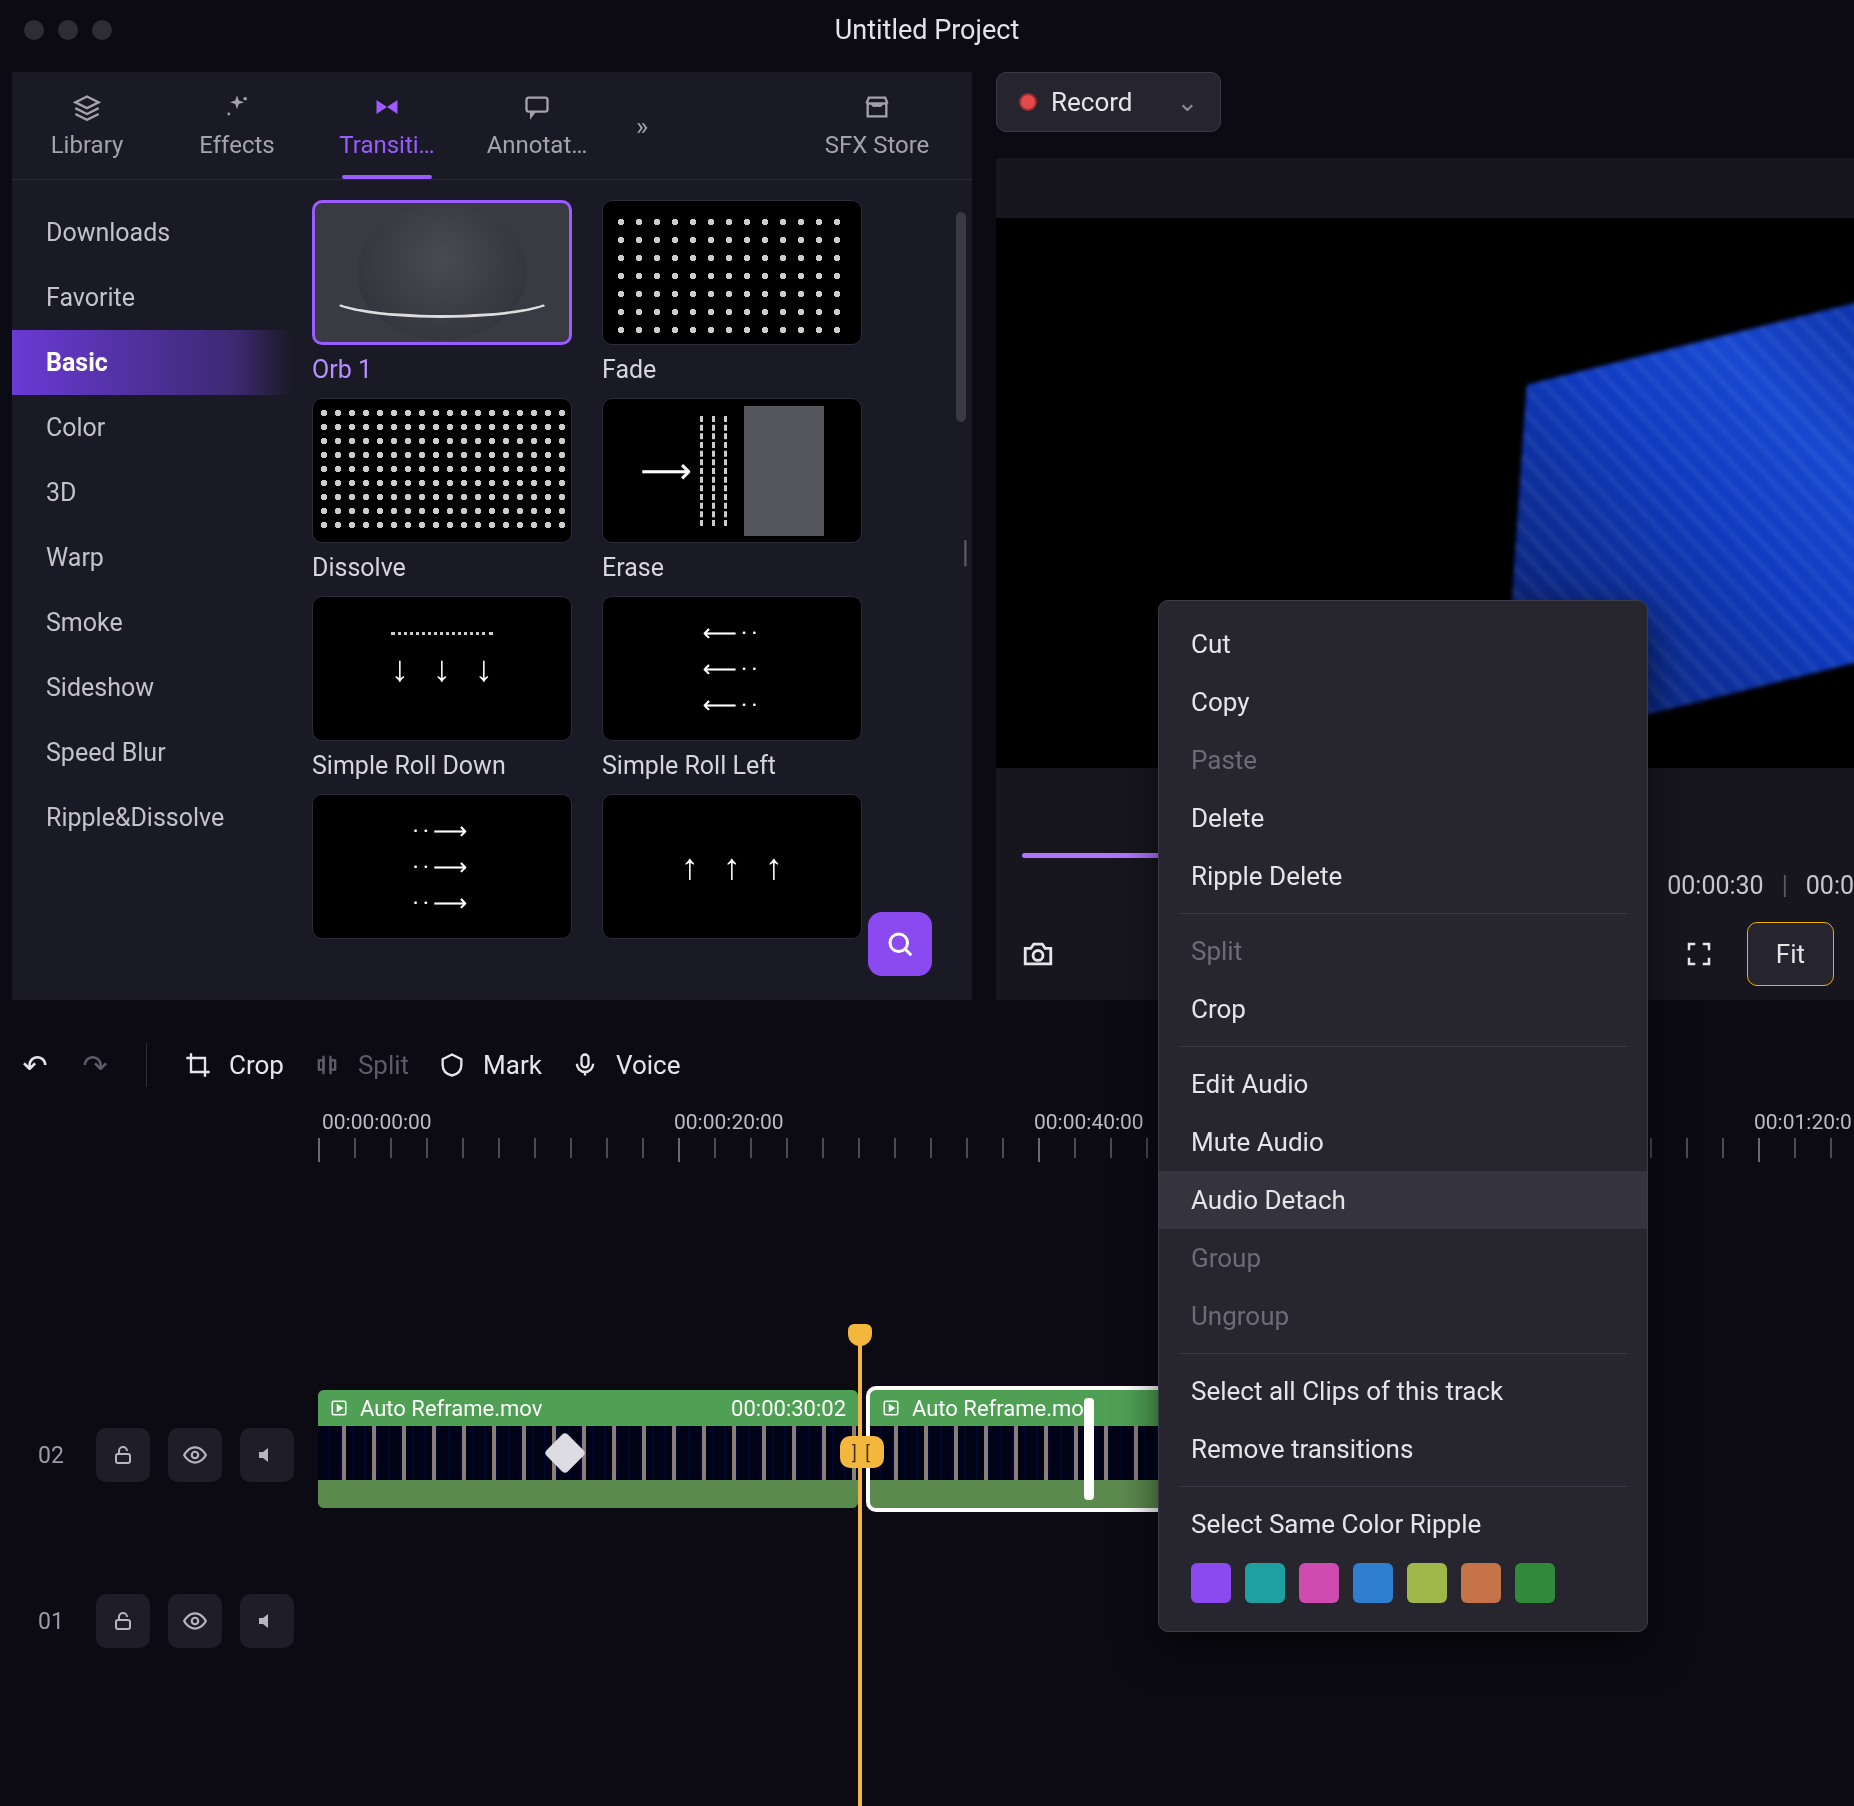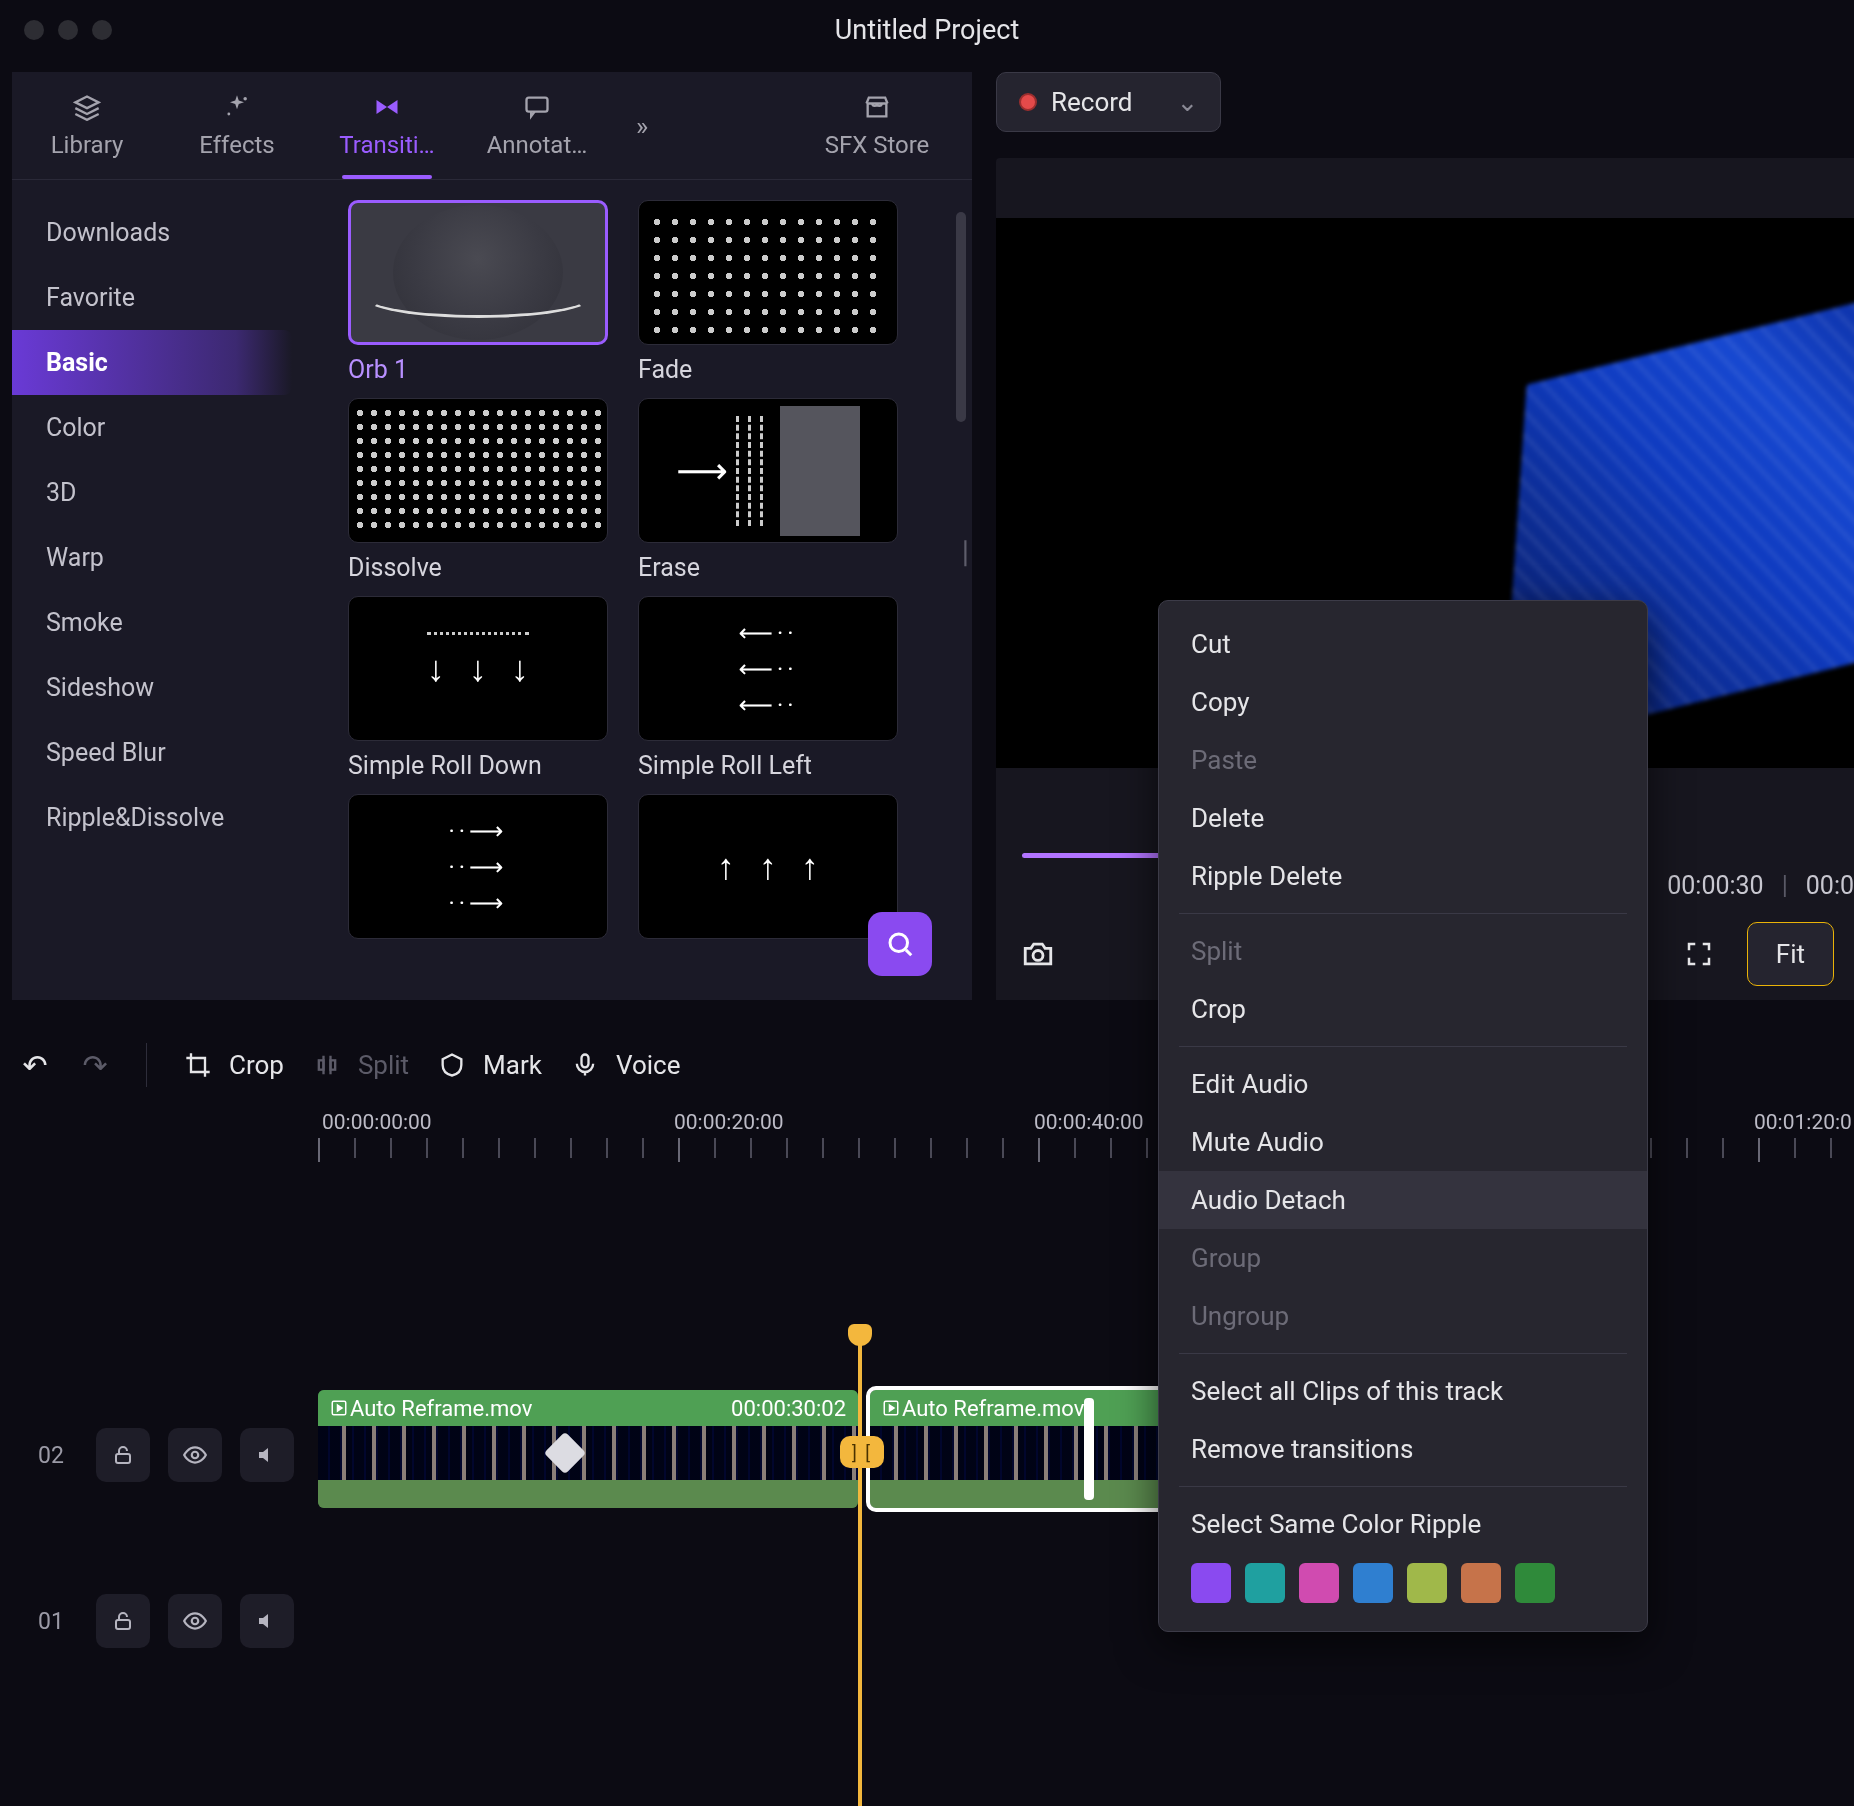--- a/index.html
+++ b/index.html
@@ -118,21 +118,20 @@
   .grid-area {
     flex: 1;
     overflow-y: auto;
     padding: 20px 30px 20px 20px;
     position: relative;
   }
   .thumb-grid {
     display: grid;
     grid-template-columns: repeat(2, 260px);
     gap: 14px 30px;
-    margin-left: 36px;
   }
   .thumb {
     display: flex;
     flex-direction: column;
     gap: 10px;
   }
   .thumb-box {
     width: 260px;
     height: 145px;
     background: #000;
@@ -446,21 +445,21 @@
     overflow:hidden;
     background: #2e6b33;
   }
   .clip.selected { outline: 4px solid #fff; }
   .clip .clip-head {
     height: 36px;
     background: #4fa054;
     display:flex;
     align-items:center;
     padding: 0 12px;
-    gap:2px;
+    gap:12px;
     color:#fff;
     font-size: 22px;
   }
   .clip .clip-head .dur { margin-left:auto; }
   .clip .clip-body {
     height: 54px;
     background:
       linear-gradient(#0a1a4a, #0a1a4a),
       repeating-linear-gradient(90deg, #0a1a4a 0 10px, #1b3a9a 10px 12px);
     background-blend-mode: multiply;

